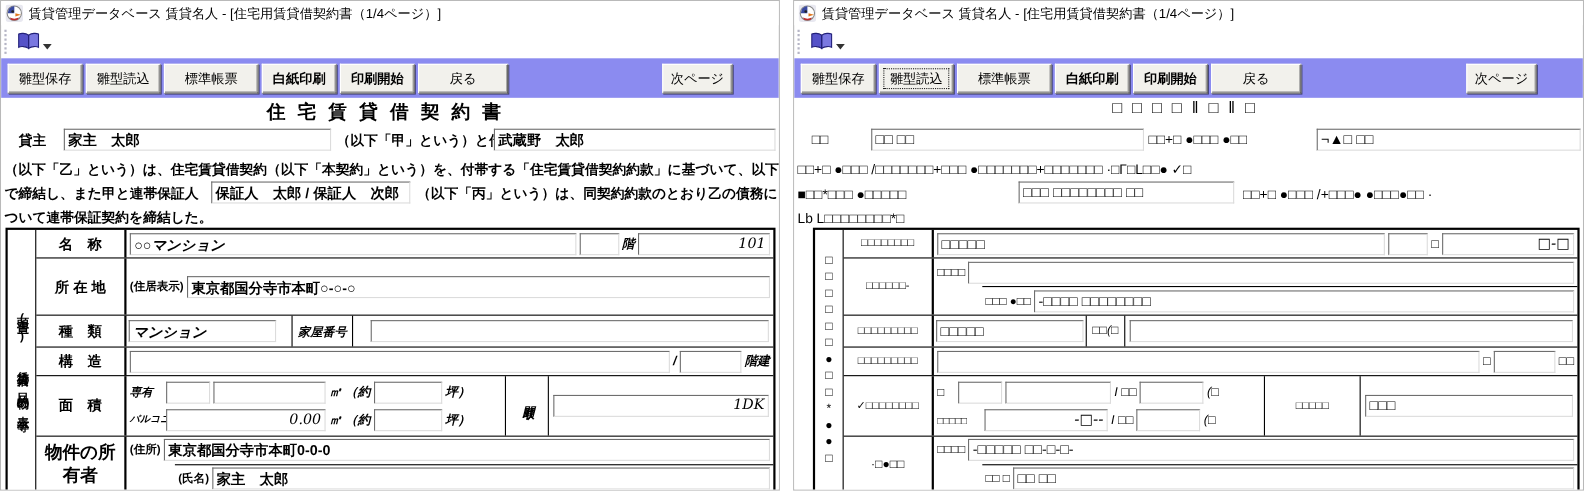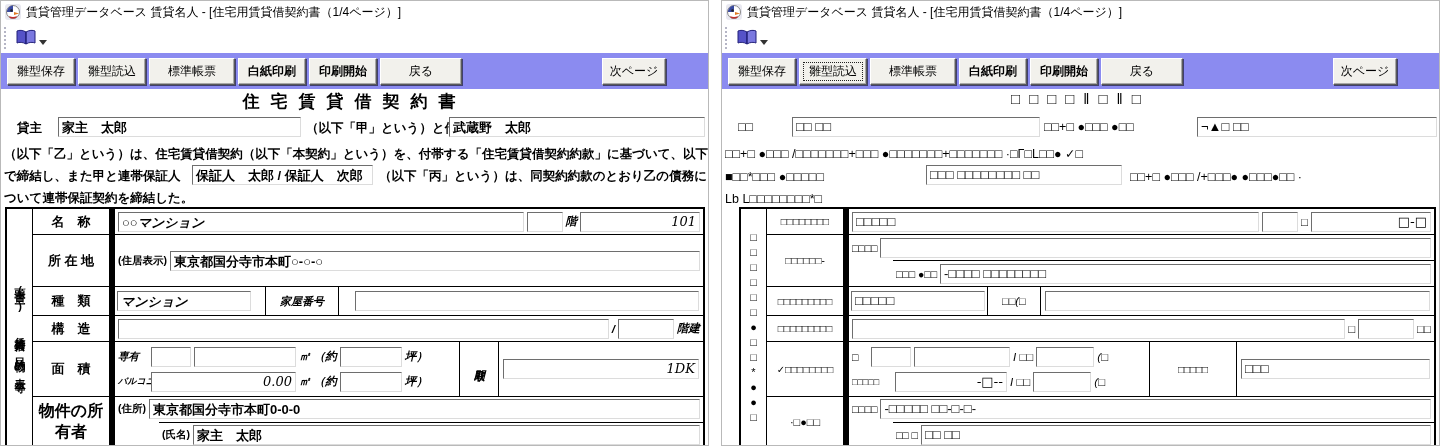--- a/index.html
+++ b/index.html
@@ -53,32 +53,32 @@
   .tbl { position:absolute; top:118px; left:4px; right:3px; height:242px;
          border:2px solid #000; display:flex; background:#fff; }
   .tside { width:26px; border-right:1px solid #000; display:flex;
            align-items:center; justify-content:center; }
   .vtext { writing-mode:vertical-rl; text-orientation:upright; font-size:11px;
            font-weight:bold; letter-spacing:2px; white-space:nowrap; }
   #win-r .vtext { font-weight:normal; letter-spacing:3px; }
   .tmain { flex:1; display:flex; flex-direction:column; min-width:0; }
   .trow { display:flex; border-bottom:1px solid #000; align-items:stretch; }
   .trow:last-child { border-bottom:none; }
-  .tlabel { width:82px; border-right:6px solid #000000; display:flex; align-items:center;
+  .tlabel { width:82px; border-right:2px solid #000000; display:flex; align-items:center;
             justify-content:center; font-size:13px; font-weight:bold; text-align:center;
             overflow:hidden; }
   .tcontent { flex:1; display:flex; align-items:center; gap:3px; padding:0 3px; min-width:0;font-style:italic; }
   .grow { flex:1; }
   .tsub { flex:1; display:flex; flex-direction:column; align-self:stretch; min-width:0; }
   .tsubrow { flex:1; display:flex; align-items:center; gap:3px; padding:0 3px; min-width:0; }
   .tsubrow + .tsubrow { border-top:1px solid #000;margin-left:44px; }
   .sublabel { font-size:10.5px; font-weight:bold; white-space:nowrap; }
   .unit { font-size:11.5px; font-weight:bold; white-space:nowrap; }
   .midcell { align-self:stretch; border-left:1px solid #000; border-right:1px solid #000;
-             display:flex; align-items:center; justify-content:center; padding:0 14px;
+             display:flex; align-items:center; justify-content:center; padding:0 5px;
              font-size:11px; font-weight:bold; }
   .areabox { width:344px; display:flex; flex-direction:column; align-self:stretch;
              padding:2px 0 2px 3px; }
   .aline { flex:1; display:flex; align-items:center; gap:3px; }
   .fcenter { flex:1; display:flex; align-items:center; padding:0 4px; }
 </style>
 </head>
 <body>
 
 <div class="window" id="win-l">

